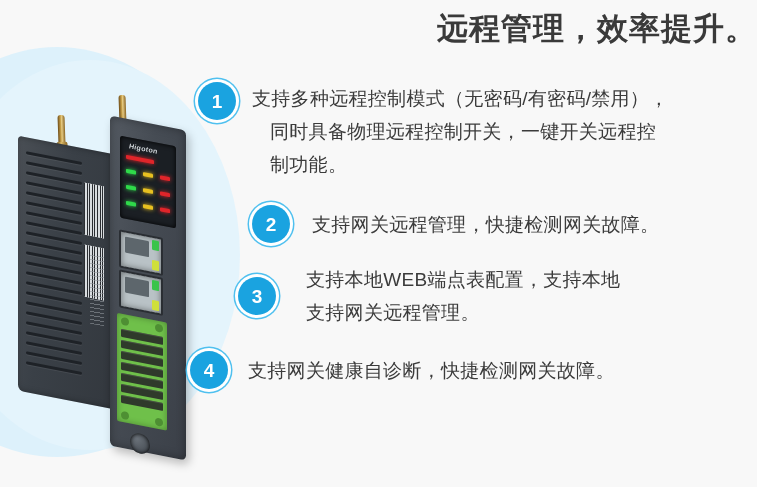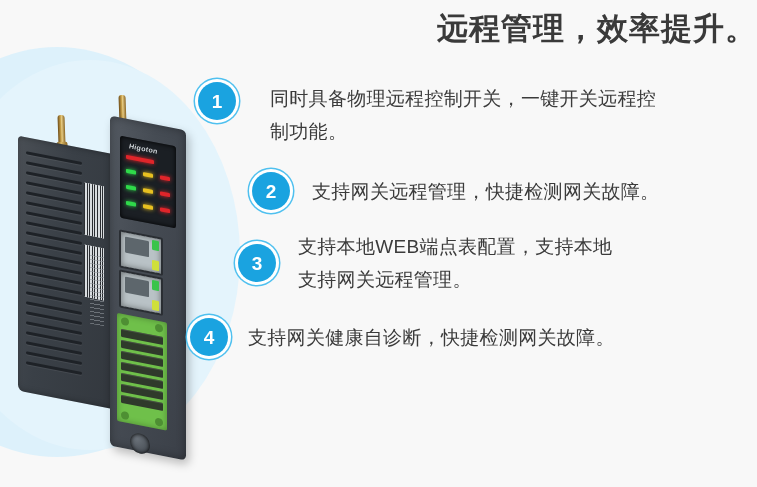--- a/index.html
+++ b/index.html
@@ -112,21 +112,21 @@
   .txt{font-size:19px;line-height:33px;color:#3b3b3b;letter-spacing:.3px;}
 
   .item1{margin-left:8px;}
   .item1 .txt{margin-left:16px;width:480px;text-indent:0;}
   .item1 .txt .l2,.item1 .txt .l3{display:block;padding-left:18px;}
 
   .item2{margin-left:62px;margin-top:24px;}
   .item2 .txt{margin-left:22px;padding-top:3px;}
 
   .item3{margin-left:48px;margin-top:20px;align-items:center;}
-  .item3 .txt{margin-left:22px;}
+  .item3 .txt{margin-left:30px;}
 
   .item4{margin-left:0px;margin-top:22px;}
   .item4 .txt{margin-left:20px;padding-top:3px;}
 </style>
 </head>
 <body>
 
 <div class="page">
 
   <div class="blob"></div>
@@ -223,20 +223,21 @@
     </div>
 
     <div class="sidetxt"></div>
   </div>
 
   <div class="list">
 
     <div class="item item1">
       <div class="badge">1</div>
       <div class="txt">
+        <span class="l1">支持多种远程控制模式（无密码/有密码/禁用），</span>
         <span class="l2">同时具备物理远程控制开关，一键开关远程控</span>
         <span class="l3">制功能。</span>
       </div>
     </div>
 
     <div class="item item2">
       <div class="badge">2</div>
       <div class="txt">支持网关远程管理，快捷检测网关故障。</div>
     </div>
 

